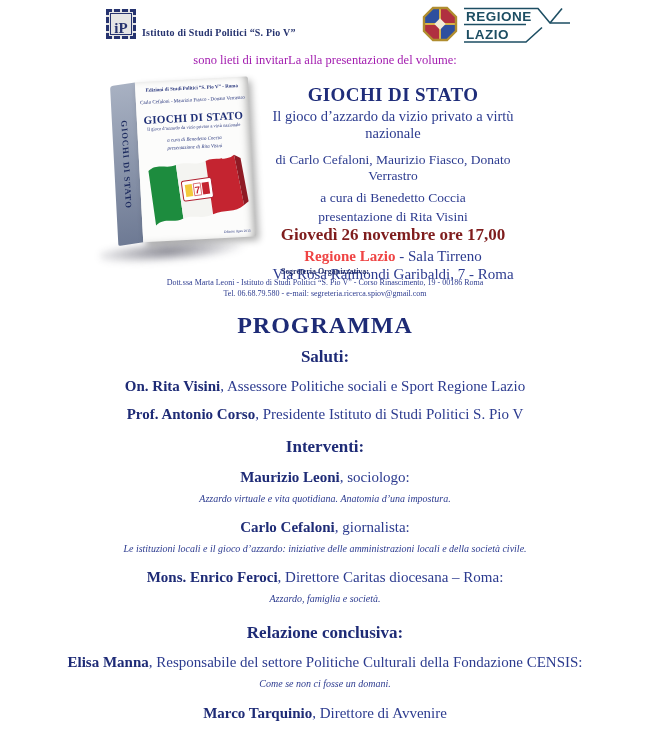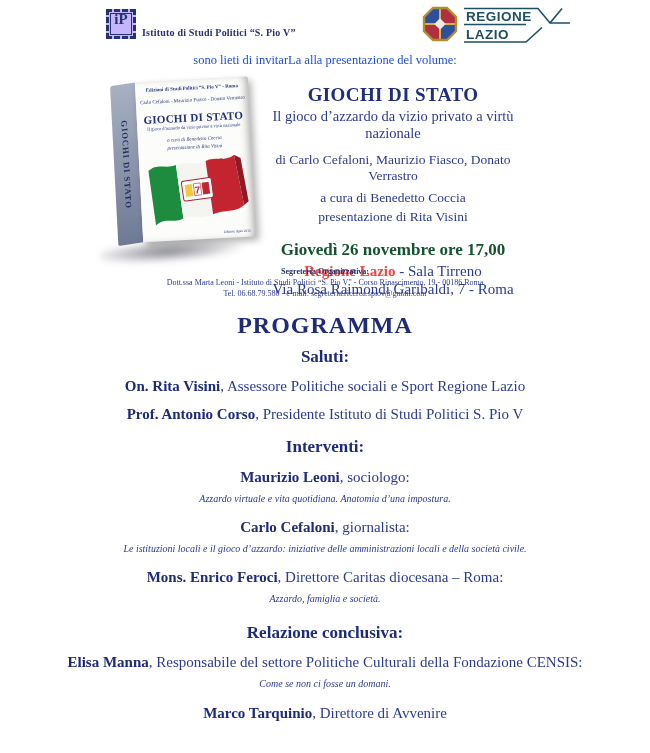--- a/index.html
+++ b/index.html
@@ -3,31 +3,31 @@
 <meta charset="utf-8">
 <style>
   * { margin:0; padding:0; box-sizing:border-box; }
   body { background:#ffffff; font-family:"Liberation Serif", serif; }
   .page { position:relative; width:650px; height:753px; background:#fff; overflow:hidden;
           color:#2c3b8f; }
 
   
   .hdr { position:relative; height:46px; }
   .hdr-left { position:absolute; left:106px; top:9px; display:flex; align-items:flex-end; }
-  .ip-box { width:30px; height:30px; border:3px dashed #26336f; background:#c4b5fd;
-            display:flex; align-items:flex-start; justify-content:center; position:relative; }
+  .ip-box { width:30px; height:30px; border:3px dashed #26336f; background:#e5e5e5;
+            display:flex; align-items:flex-end; justify-content:center; position:relative; }
   .ip-box::after { content:""; position:absolute; inset:1px; border:1px solid #26336f; }
   .ip-mono { font-family:"Liberation Serif", serif; font-weight:bold; font-size:15px;
              color:#26336f; line-height:1; }
   .ip-label { font-size:10px; font-weight:bold; color:#26336f; margin-left:6px;
               margin-bottom:1px; letter-spacing:.2px; }
   .hdr-right { position:absolute; right:78px; top:6px; display:flex; align-items:center; }
 
   
-  .intro { text-align:center; font-size:12.5px; margin-top:7px; color:#1d4ed8; }
+  .intro { text-align:center; font-size:12.5px; margin-top:7px; color:#a21caf; }
 
   
   .row { display:flex; margin-top:6px; height:190px; }
   .book-wrap { position:relative; width:152px; margin-left:110px; flex:none; }
   .book-shadow { position:absolute; left:-10px; bottom:2px; width:150px; height:22px;
                  background:radial-gradient(ellipse at 45% 50%, rgba(25,25,45,.55), rgba(25,25,45,0) 68%);
                  filter:blur(3px); transform:rotate(-4deg); }
   .book { position:absolute; left:4px; top:6px; display:flex; transform:rotate(-3deg); }
   .spine { width:25px; height:160px; background:linear-gradient(180deg,#a8b1c2,#6e7a94);
            border-radius:3px 0 0 2px; transform:skewY(-6deg); transform-origin:top right;
@@ -44,21 +44,21 @@
   .cv-cur { font-size:5px; font-style:italic; color:#27357c; margin-top:6px; line-height:1.5; }
   .cv-flag { margin-top:2px; }
   .cv-foot { position:absolute; right:5px; bottom:4px; font-size:3.5px; color:#27357c; }
 
   .info { width:262px; flex:none; text-align:center; padding-top:10px; }
   .gds-title { font-size:19px; font-weight:bold; color:#1f2d7a; letter-spacing:.4px; }
   .gds-sub { font-size:14.5px; margin-top:2px; }
   .gds-authors { font-size:13.5px; margin-top:10px; }
   .gds-cur { font-size:13.5px; margin-top:6px; }
   .gds-pres { font-size:13.5px; margin-top:3px; }
-  .ev-dt { font-size:17px; font-weight:bold; color:#14532d; margin-top:15px; }
+  .ev-dt { font-size:17px; font-weight:bold; color:#7f1d1d; margin-top:0; }
   .ev-venue { font-size:15px; margin-top:3px; }
   .ev-venue b { color:#ef4444; }
   .ev-addr { font-size:15px; margin-top:1px; }
 
   
   .secr { text-align:center; font-size:8px; line-height:1.4; margin-top:2px; color:#2c3b8f; }
   .secr b { color:#24316e; }
 
   
   .prog { text-align:center; }

